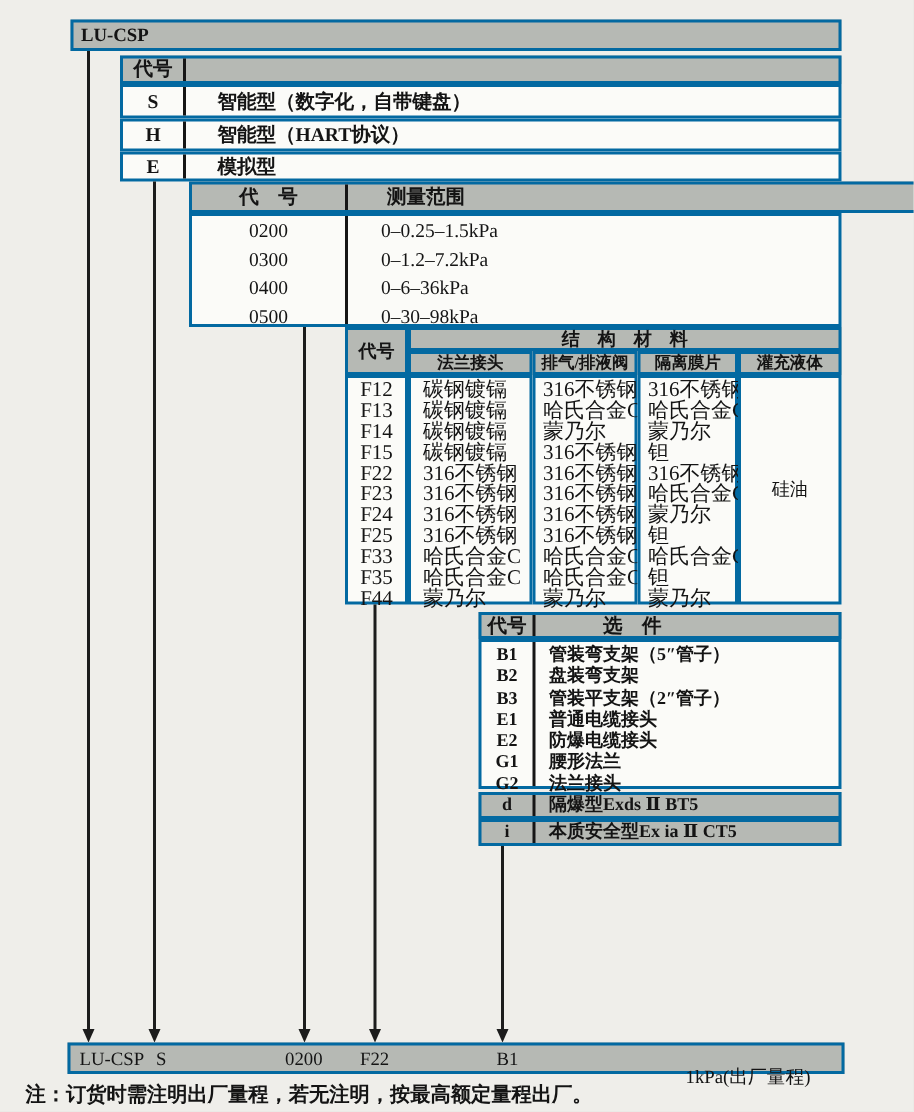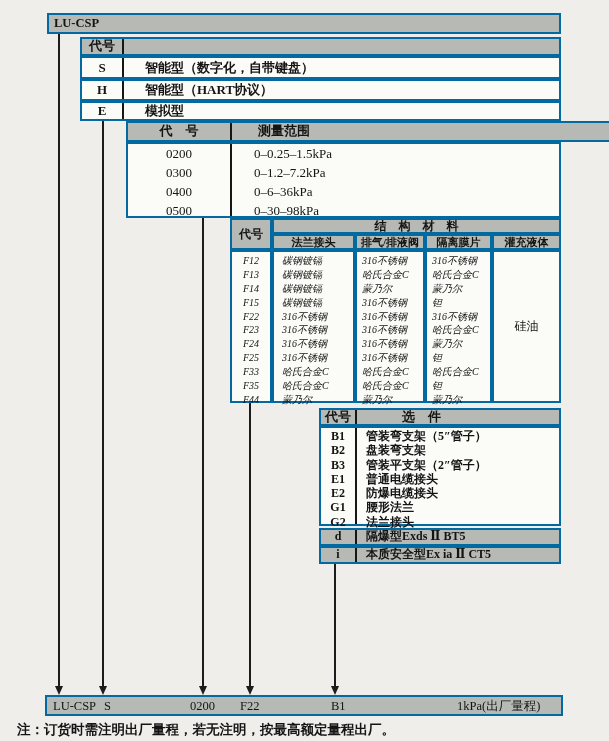--- a/index.html
+++ b/index.html
@@ -16,21 +16,21 @@
   .ctr{text-align:center;}
   .cell-divider{border-right:2px solid #161616;}
   .vline{position:absolute; width:2px; background:#1c1c1c;}
   .ahead{position:absolute; width:0; height:0;
          border-left:4px solid transparent; border-right:4px solid transparent;
          border-top:9px solid #1c1c1c;}
   .t13{font-size:13px;}
   .t12{font-size:12px;}
   .t11{font-size:11px;}
   .rrow{height:19px; line-height:19px;}
-  .mrow{height:13.9px; line-height:13.9px; font-size:10px; white-space:nowrap;font-style:italic;}
+  .mrow{height:13.9px; line-height:13.9px; font-size:14px; white-space:nowrap;}
   .orow{height:14.3px; line-height:14.3px; font-size:12px; font-weight:bold; white-space:nowrap;}
   .seg{position:absolute; top:0; line-height:18px; font-size:12.5px; white-space:nowrap;}
 </style>
 </head>
 <body>
 
 <div class="canvas">
 
   <div class="abs box gray" style="left:47px; top:13px; width:514px; height:21px;">
     <div class="bold" style="padding-left:5px; line-height:16px; font-size:12.5px;">LU-CSP</div>
@@ -181,18 +181,18 @@
 
   <div class="vline" style="left:334px; top:564px; height:122px;"></div>
   <div class="ahead" style="left:331px; top:686px;"></div>
 
   <div class="abs box gray" style="left:45px; top:695px; width:518px; height:21px;">
     <div class="seg" style="left:6px;">LU-CSP</div>
     <div class="seg" style="left:57px;">S</div>
     <div class="seg" style="left:143px;">0200</div>
     <div class="seg" style="left:193px;">F22</div>
     <div class="seg" style="left:284px;">B1</div>
-    <div class="seg" style="left:410px;">1kPa(出厂量程)</div>
+    <div class="seg" style="left:410px;margin-top:12px;">1kPa(出厂量程)</div>
   </div>
 
   <div class="abs bold" style="left:17px; top:721px; font-size:13.5px; white-space:nowrap;">注：订货时需注明出厂量程，若无注明，按最高额定量程出厂。</div>
 
 </div>
 
 </body></html>

